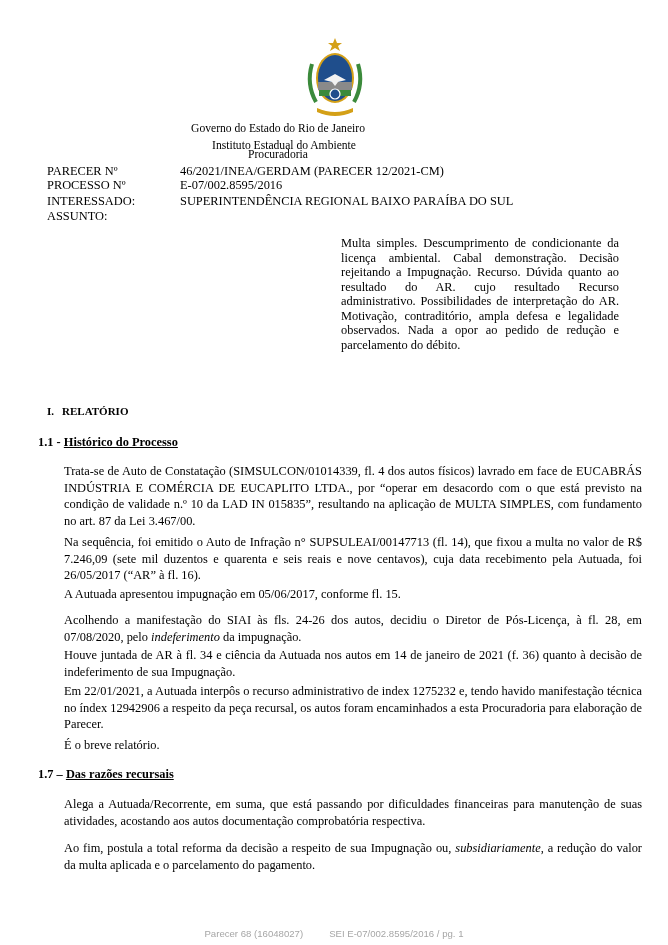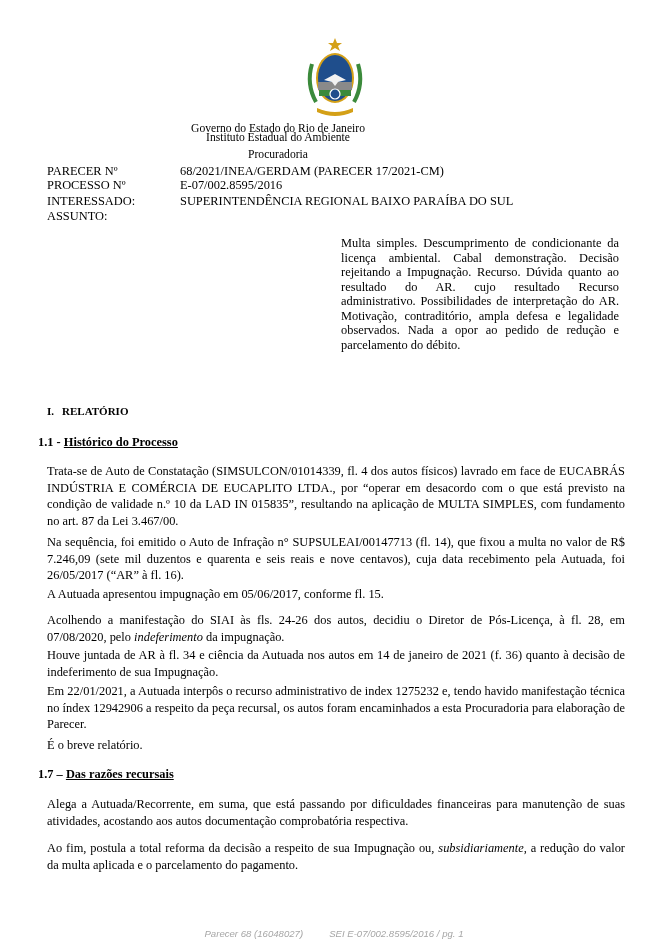--- a/index.html
+++ b/index.html
@@ -3,43 +3,43 @@
 <meta charset="utf-8">
 <style>
   html, body { margin: 0; padding: 0; background: #ffffff; }
   body {
     width: 668px; height: 945px; position: relative; overflow: hidden;
     font-family: "Liberation Serif", "DejaVu Serif", serif;
     color: #000;
   }
   .crest { position: absolute; left: 302px; top: 36px; width: 66px; height: 82px; }
   .org { position: absolute; left: 0; width: 556px; text-align: center; font-size: 11.6px; line-height: 13px; }
-  .org1 { top: 122px; } .org2 { top: 131px; } .org3 { top: 148px; }
+  .org1 { top: 122px; } .org2 { top: 139px; padding-left: 6px; } .org3 { top: 148px; }
 
   .meta { position: absolute; left: 47px; font-size: 12.4px; line-height: 14px; }
   .meta .lbl { position: absolute; left: 0; white-space: nowrap; }
   .meta .val { position: absolute; left: 133px; white-space: nowrap; }
   .bold { font-weight: normal; }
 
   .assunto-box {
     position: absolute; left: 341px; top: 236px; width: 278px;
     font-size: 12.4px; line-height: 14.5px; text-align: justify;
   }
   .h1 { position: absolute; left: 47px; top: 405px; font-size: 11px; font-weight: bold; text-align: right; }
   .h1 .num { margin-right: 8px; }
   .h2 { position: absolute; left: 38px; font-size: 12.4px; font-weight: bold; }
   .h2 .t { text-decoration: underline; }
   .para {
-    position: absolute; left: 47px; width: 578px;
+    position: absolute; left: 64px; width: 578px;
     font-size: 12.4px; line-height: 16.6px; text-align: justify;
   }
   .footer {
     position: absolute; top: 928px; left: 0; width: 668px; text-align: center;
     font-family: "Liberation Sans", "DejaVu Sans", sans-serif;
-    font-size: 9.6px; color: #a6a6a6; font-style: italic;
+    font-size: 9.6px; color: #a6a6a6;
   }
   .footer span { display: inline-block; }
   .footer .gap { width: 26px; }
 </style>
 </head>
 <body>
 
 <svg class="crest" viewBox="0 0 66 82">
   <polygon points="33,2 35,7 40,7 36,10 38,15 33,12 28,15 30,10 26,7 31,7" fill="#d4a017"></polygon>
   <path d="M10,28 Q4,48 14,66" stroke="#3b8a3b" stroke-width="4" fill="none"></path>
@@ -52,21 +52,21 @@
   <circle cx="33" cy="58" r="5" fill="#1f4e8c" stroke="#fff" stroke-width="1.2"></circle>
   <path d="M15,72 Q33,80 51,72 L51,76 Q33,84 15,76 Z" fill="#d4a017"></path>
 </svg>
 
 <div class="org org1">Governo do Estado do Rio de Janeiro</div>
 <div class="org org2">Instituto Estadual do Ambiente</div>
 <div class="org org3">Procuradoria</div>
 
 <div class="meta" style="top:164px">
   <span class="lbl bold">PARECER Nº</span>
-  <span class="val bold">68/2021/INEA/GERDAM (PARECER 17/2021-CM)</span>
+  <span class="val bold">46/2021/INEA/GERDAM (PARECER 12/2021-CM)</span>
 </div>
 <div class="meta" style="top:178px">
   <span class="lbl">PROCESSO Nº</span>
   <span class="val">E-07/002.8595/2016</span>
 </div>
 <div class="meta" style="top:194px">
   <span class="lbl">INTERESSADO:</span>
   <span class="val">SUPERINTENDÊNCIA REGIONAL BAIXO PARAÍBA DO SUL</span>
 </div>
 <div class="meta" style="top:209px">

